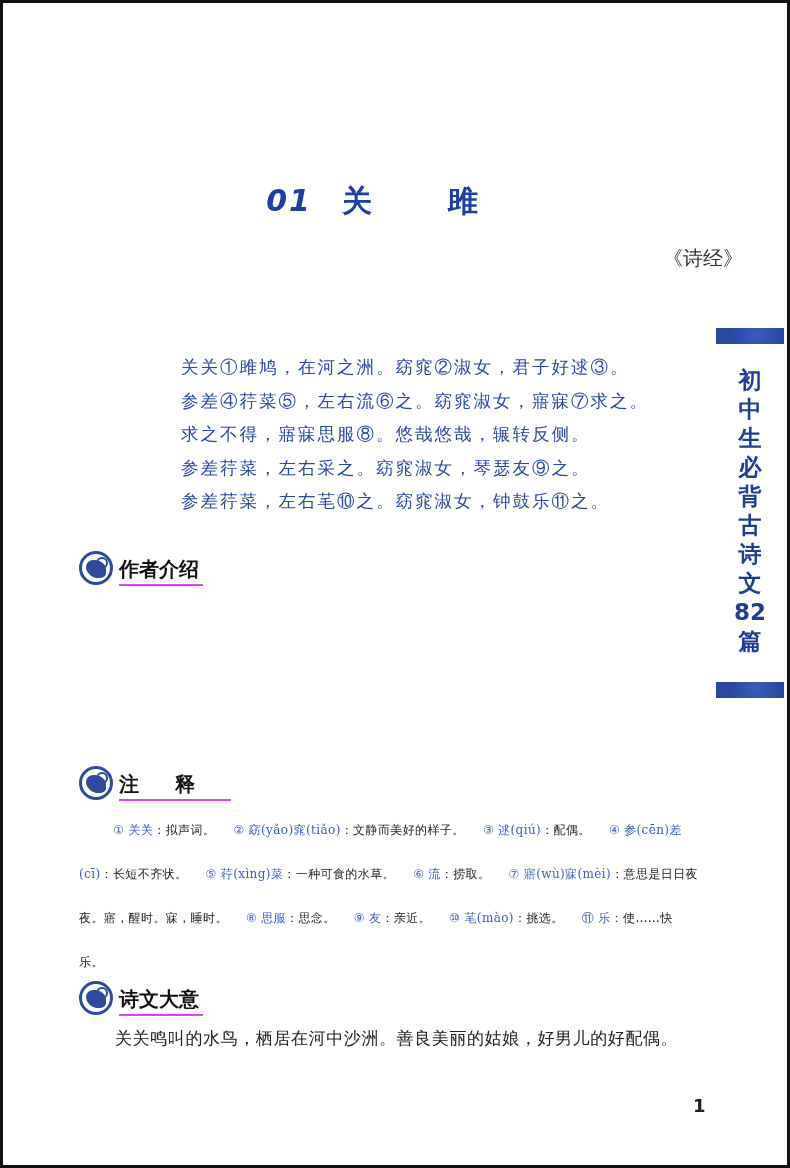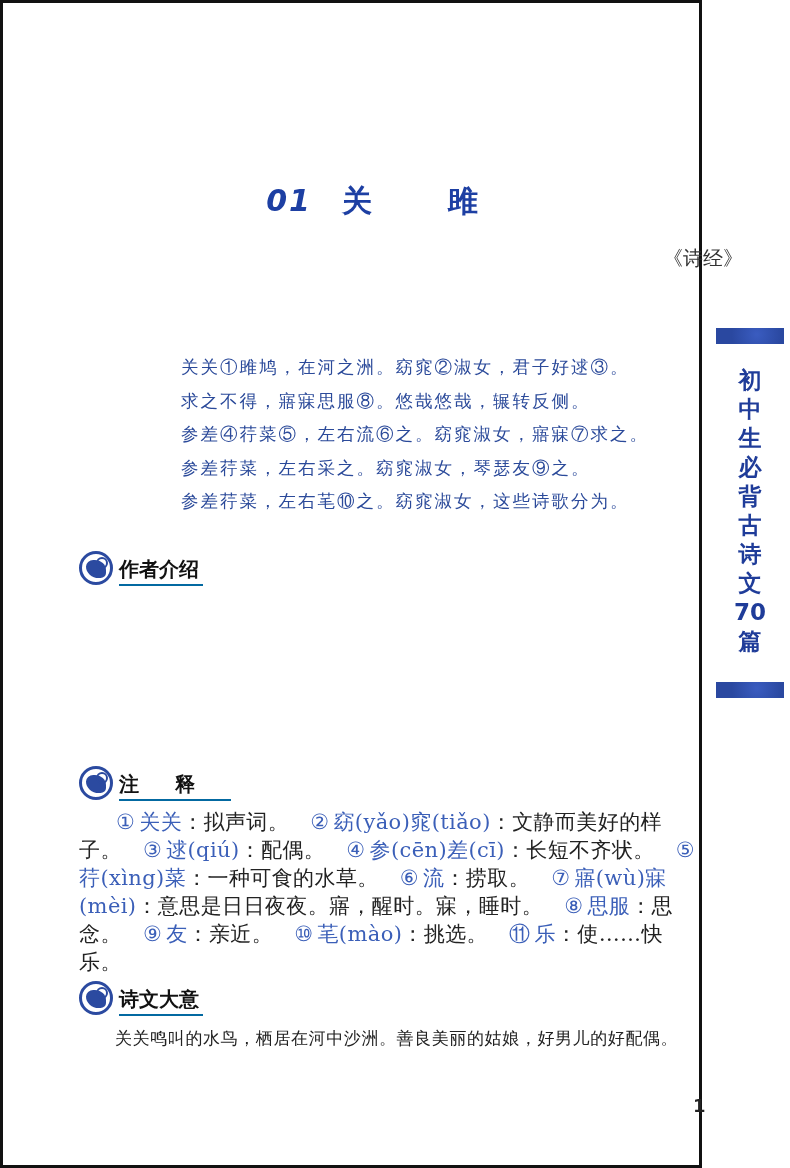--- a/index.html
+++ b/index.html
@@ -1,19 +1,19 @@
 <!DOCTYPE html>
 <html><head>
 <meta charset="utf-8">
 <style>
   * { margin: 0; padding: 0; box-sizing: border-box; }
   html, body { width: 790px; height: 1168px; background: #ffffff; overflow: hidden; }
   body { font-family: "DejaVu Serif", "Liberation Serif", serif; color: #222; position: relative; }
   .page {
-    position: absolute; left: 0; top: 0; width: 702px; height: 1168px;
+    position: absolute; left: 0; top: 0; width: 790px; height: 1168px;
     border-top: 3px solid #111; border-left: 3px solid #111; border-right: 3px solid #111; border-bottom: 3px solid #111;
     background: #fff;
   }
   .title {
     position: absolute; top: 178px; left: 0; width: 740px; text-align: center;
     font-family: "DejaVu Sans", "Liberation Sans", sans-serif; font-weight: bold;
     font-size: 30px; color: #1d3fa3; letter-spacing: 2px;
   }
   .title .num { font-style: italic; margin-right: 30px; }
   .title .c1 { margin-right: 74px; }
@@ -51,31 +51,31 @@
     content: ""; position: absolute; left: 4px; top: 6px; width: 20px; height: 18px;
     background: #2b4aa0; border-radius: 40% 60% 30% 70%;
   }
   .section-icon::after {
     content: ""; position: absolute; left: 14px; top: 3px; width: 8px; height: 8px;
     border: 2px solid #2b4aa0; border-radius: 50%;
   }
   .section-label {
     font-family: "DejaVu Sans", "Liberation Sans", sans-serif; font-weight: bold;
     font-size: 20px; color: #111; margin-left: 6px; padding-bottom: 2px;
-    border-bottom: 2px solid #0369a1; padding-right: 4px; line-height: 26px;
+    border-bottom: 2px solid #d946ef; padding-right: 4px; line-height: 26px;
     position: relative; top: 3px;
   }
   .section-label.wide { letter-spacing: 36px; padding-right: 0; }
   .para {
     position: absolute; left: 76px; width: 622px; font-size: 17px; line-height: 32px;
     color: #222; text-align: justify; letter-spacing: 0.6px;
   }
   .para .indent { padding-left: 36px; }
   .notes {
-    position: absolute; left: 76px; width: 622px; font-size: 21px; line-height: 28px;
+    position: absolute; left: 76px; width: 622px; font-size: 12px; line-height: 44px;
     color: #222; letter-spacing: 0.4px;
   }
   .notes .term { color: #3b5fb8; }
   .notes .num { color: #3b5fb8; margin-right: 4px; }
   .notes .note { margin-right: 14px; }
   .page-num {
     position: absolute; left: 690px; top: 1092px; font-family: "DejaVu Sans", "Liberation Sans", sans-serif;
     font-weight: bold; font-size: 18px; color: #222;
   }
 </style>
@@ -85,38 +85,38 @@
 <div class="page">
 
   <div class="title">
     <span class="num">01</span><span class="c1">关</span><span>雎</span>
   </div>
 
   <div class="source">《诗经》</div>
 
   <div class="poem">
     <div class="poem-line">关关①雎鸠，在河之洲。窈窕②淑女，君子好逑③。</div>
+    <div class="poem-line">参差④荇菜⑤，左右流⑥之。窈窕淑女，寤寐⑦求之。</div>
     <div class="poem-line">求之不得，寤寐思服⑧。悠哉悠哉，辗转反侧。</div>
-    <div class="poem-line">参差④荇菜⑤，左右流⑥之。窈窕淑女，寤寐⑦求之。</div>
     <div class="poem-line">参差荇菜，左右采之。窈窕淑女，琴瑟友⑨之。</div>
-    <div class="poem-line">参差荇菜，左右芼⑩之。窈窕淑女，这些诗歌分为。</div>
+    <div class="poem-line">参差荇菜，左右芼⑩之。窈窕淑女，钟鼓乐⑪之。</div>
   </div>
 
   <div class="side-tab">
     <div class="side-bar"></div>
     <div class="side-text">
       <span>初</span>
       <span>中</span>
       <span>生</span>
       <span>必</span>
       <span>背</span>
       <span>古</span>
       <span>诗</span>
       <span>文</span>
-      <span>70</span>
+      <span>82</span>
       <span>篇</span>
     </div>
     <div class="side-bar"></div>
   </div>
 
   <div class="section-head" style="top:545px;">
     <div class="section-icon"></div>
     <div class="section-label">作者介绍</div>
   </div>
 

